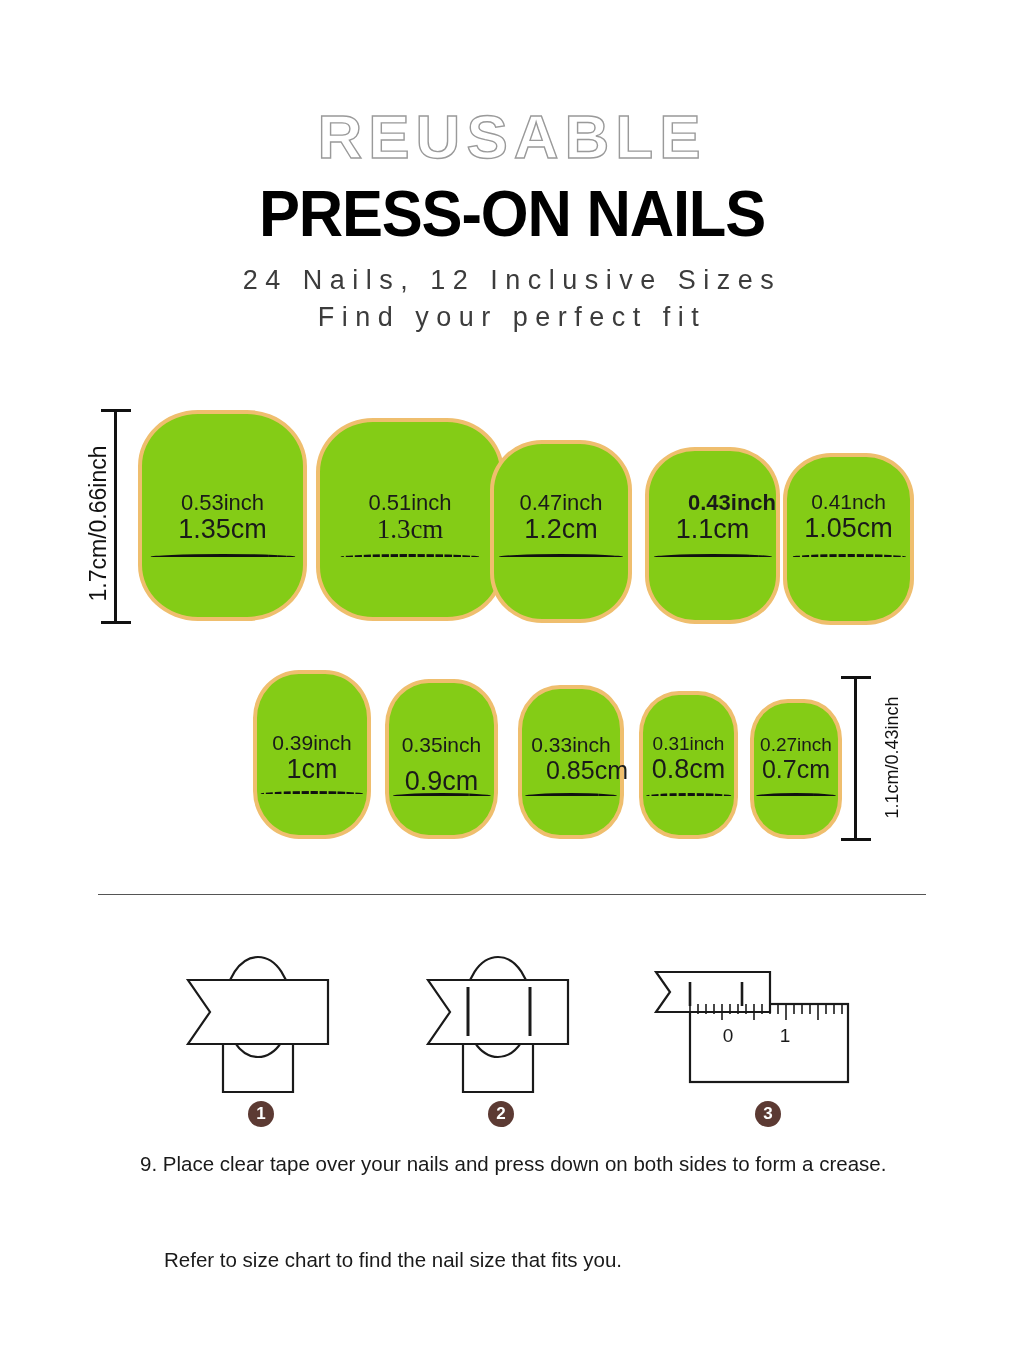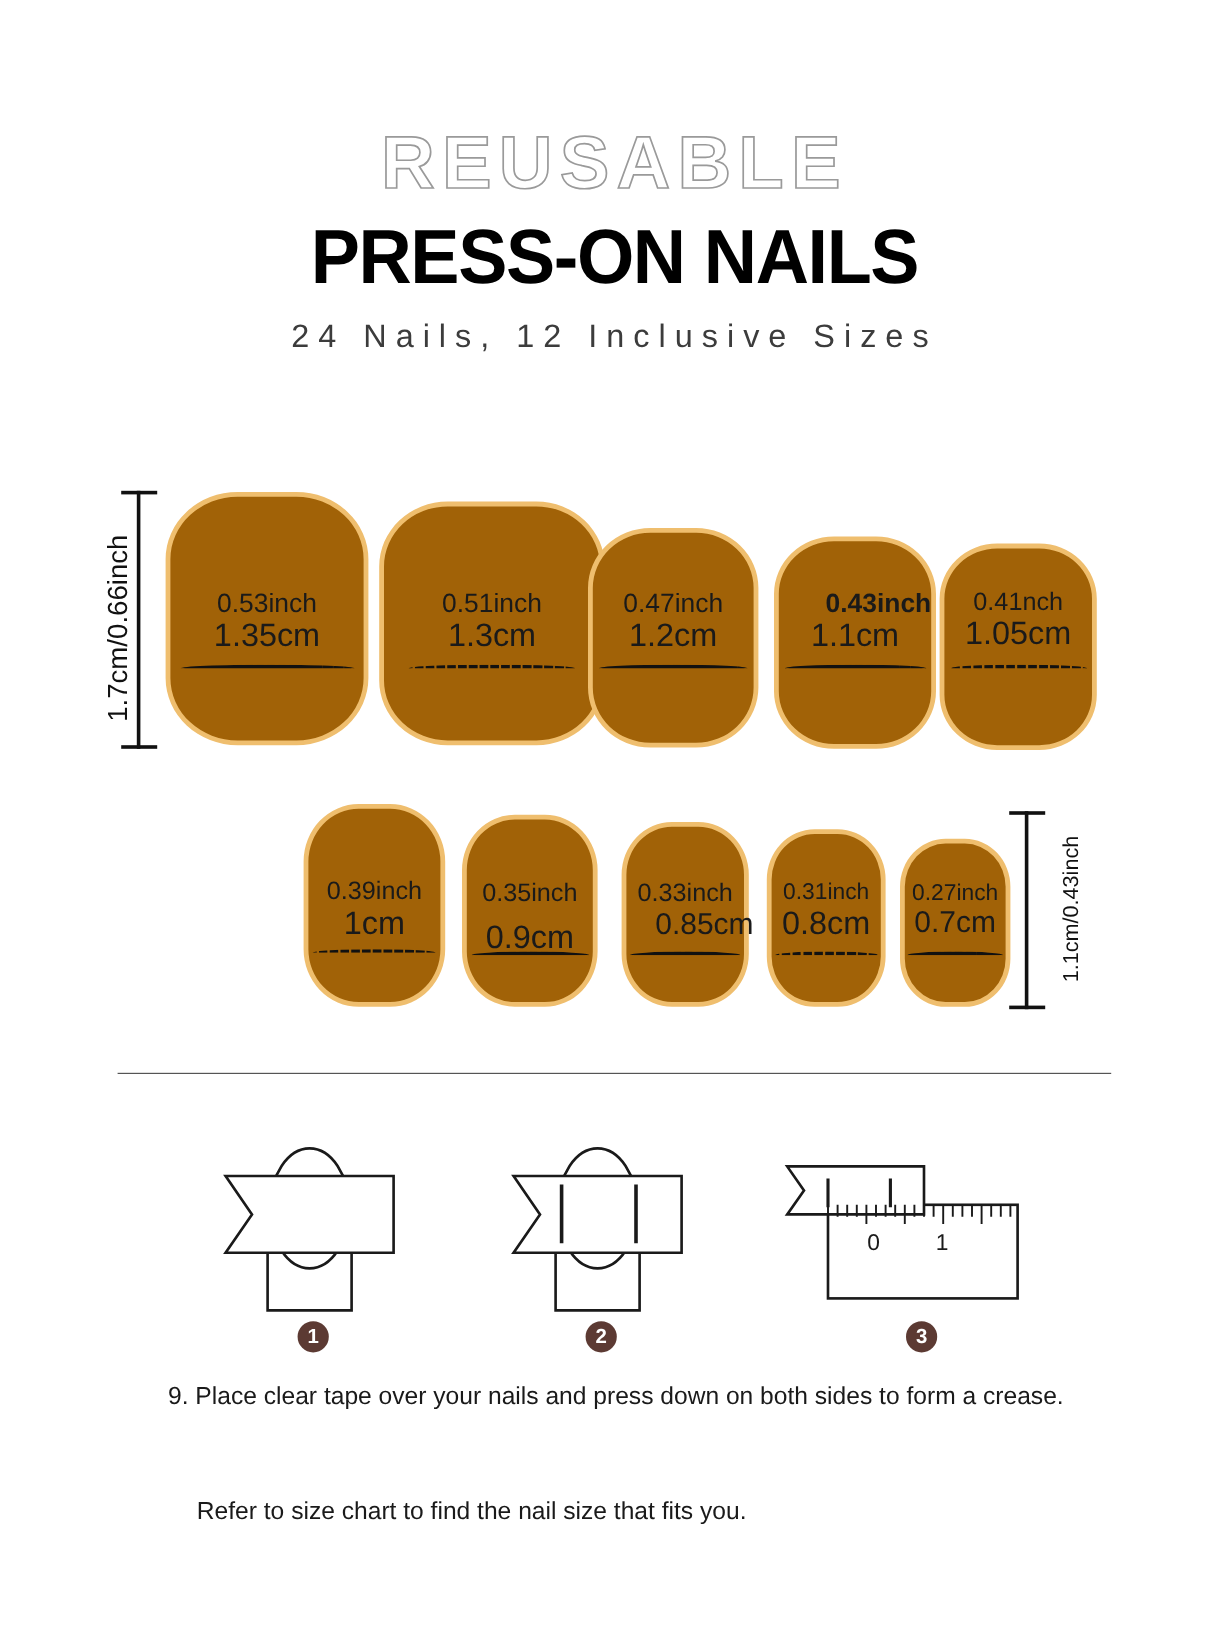--- a/index.html
+++ b/index.html
@@ -56,21 +56,21 @@
     font-weight: 400;
     font-family: "Liberation Sans", sans-serif;
   }
   .hdr-sub1 { top: 265px; font-size: 27px; letter-spacing: 7.5px; }
   .hdr-sub2 { top: 302px; font-size: 27px; letter-spacing: 7.5px; }
 
   
   .nail {
     position: absolute;
     border: 4px solid #efbe6e;
-    background: #a16207;
+    background: #84cc16;
   }
   .nail-txt {
     position: absolute;
     left: 0;
     width: 100%;
     text-align: center;
     color: #1a1a1a;
     font-family: "Liberation Sans", sans-serif;
     white-space: nowrap;
   }
@@ -145,20 +145,21 @@
   }
 </style>
 </head>
 <body>
 
 <div id="page">
 
   <div class="hdr-reusable">REUSABLE</div>
   <div class="hdr-main">PRESS-ON NAILS</div>
   <div class="hdr-sub1">24 Nails, 12 Inclusive Sizes</div>
+  <div class="hdr-sub2">Find your perfect fit</div>
 
   <div>
     <div class="dim-cap" style="left:101px; top:409px;"></div>
     <div class="dim-bar" style="left:114px; top:409px; height:215px;"></div>
     <div class="dim-cap" style="left:101px; top:621px;"></div>
     <div class="dim-label" style="left:-2px; top:510px; width:200px; text-align:center; font-size:23px; transform:rotate(-90deg);">1.7cm/0.66inch</div>
   </div>
 
   <div>
     <div class="dim-cap" style="left:841px; top:676px;"></div>
@@ -170,21 +171,21 @@
   <div>
 
     <div class="nail" style="left:138px; top:410px; width:169px; height:211px; border-radius:60px/56px;">
       <div class="nail-txt nail-inch" style="top:76px; font-size:22px;">0.53inch</div>
       <div class="nail-txt nail-cm" style="top:100px; font-size:27px;">1.35cm</div>
       <div class="nail-arc" style="top:140px; width:145px;"></div>
     </div>
 
     <div class="nail" style="left:316px; top:418px; width:188px; height:203px; border-radius:57px/54px;">
       <div class="nail-txt nail-inch" style="top:68px; font-size:22px;">0.51inch</div>
-      <div class="nail-txt nail-cm" style="top:92px; font-size:27px;">1.3cm</div>
+      <div class="nail-txt nail-cm" style="top:92px; font-size:27px;font-family:Liberation Serif, serif;">1.3cm</div>
       <div class="nail-arc" style="top:132px; width:139px;"></div>
     </div>
 
     <div class="nail" style="left:490px; top:440px; width:142px; height:183px; border-radius:52px/50px;">
       <div class="nail-txt nail-inch" style="top:46px; font-size:22px;">0.47inch</div>
       <div class="nail-txt nail-cm" style="top:70px; font-size:27px;">1.2cm</div>
       <div class="nail-arc" style="top:110px; width:124px;"></div>
     </div>
 
     <div class="nail" style="left:645px; top:447px; width:135px; height:177px; border-radius:50px/48px;">

